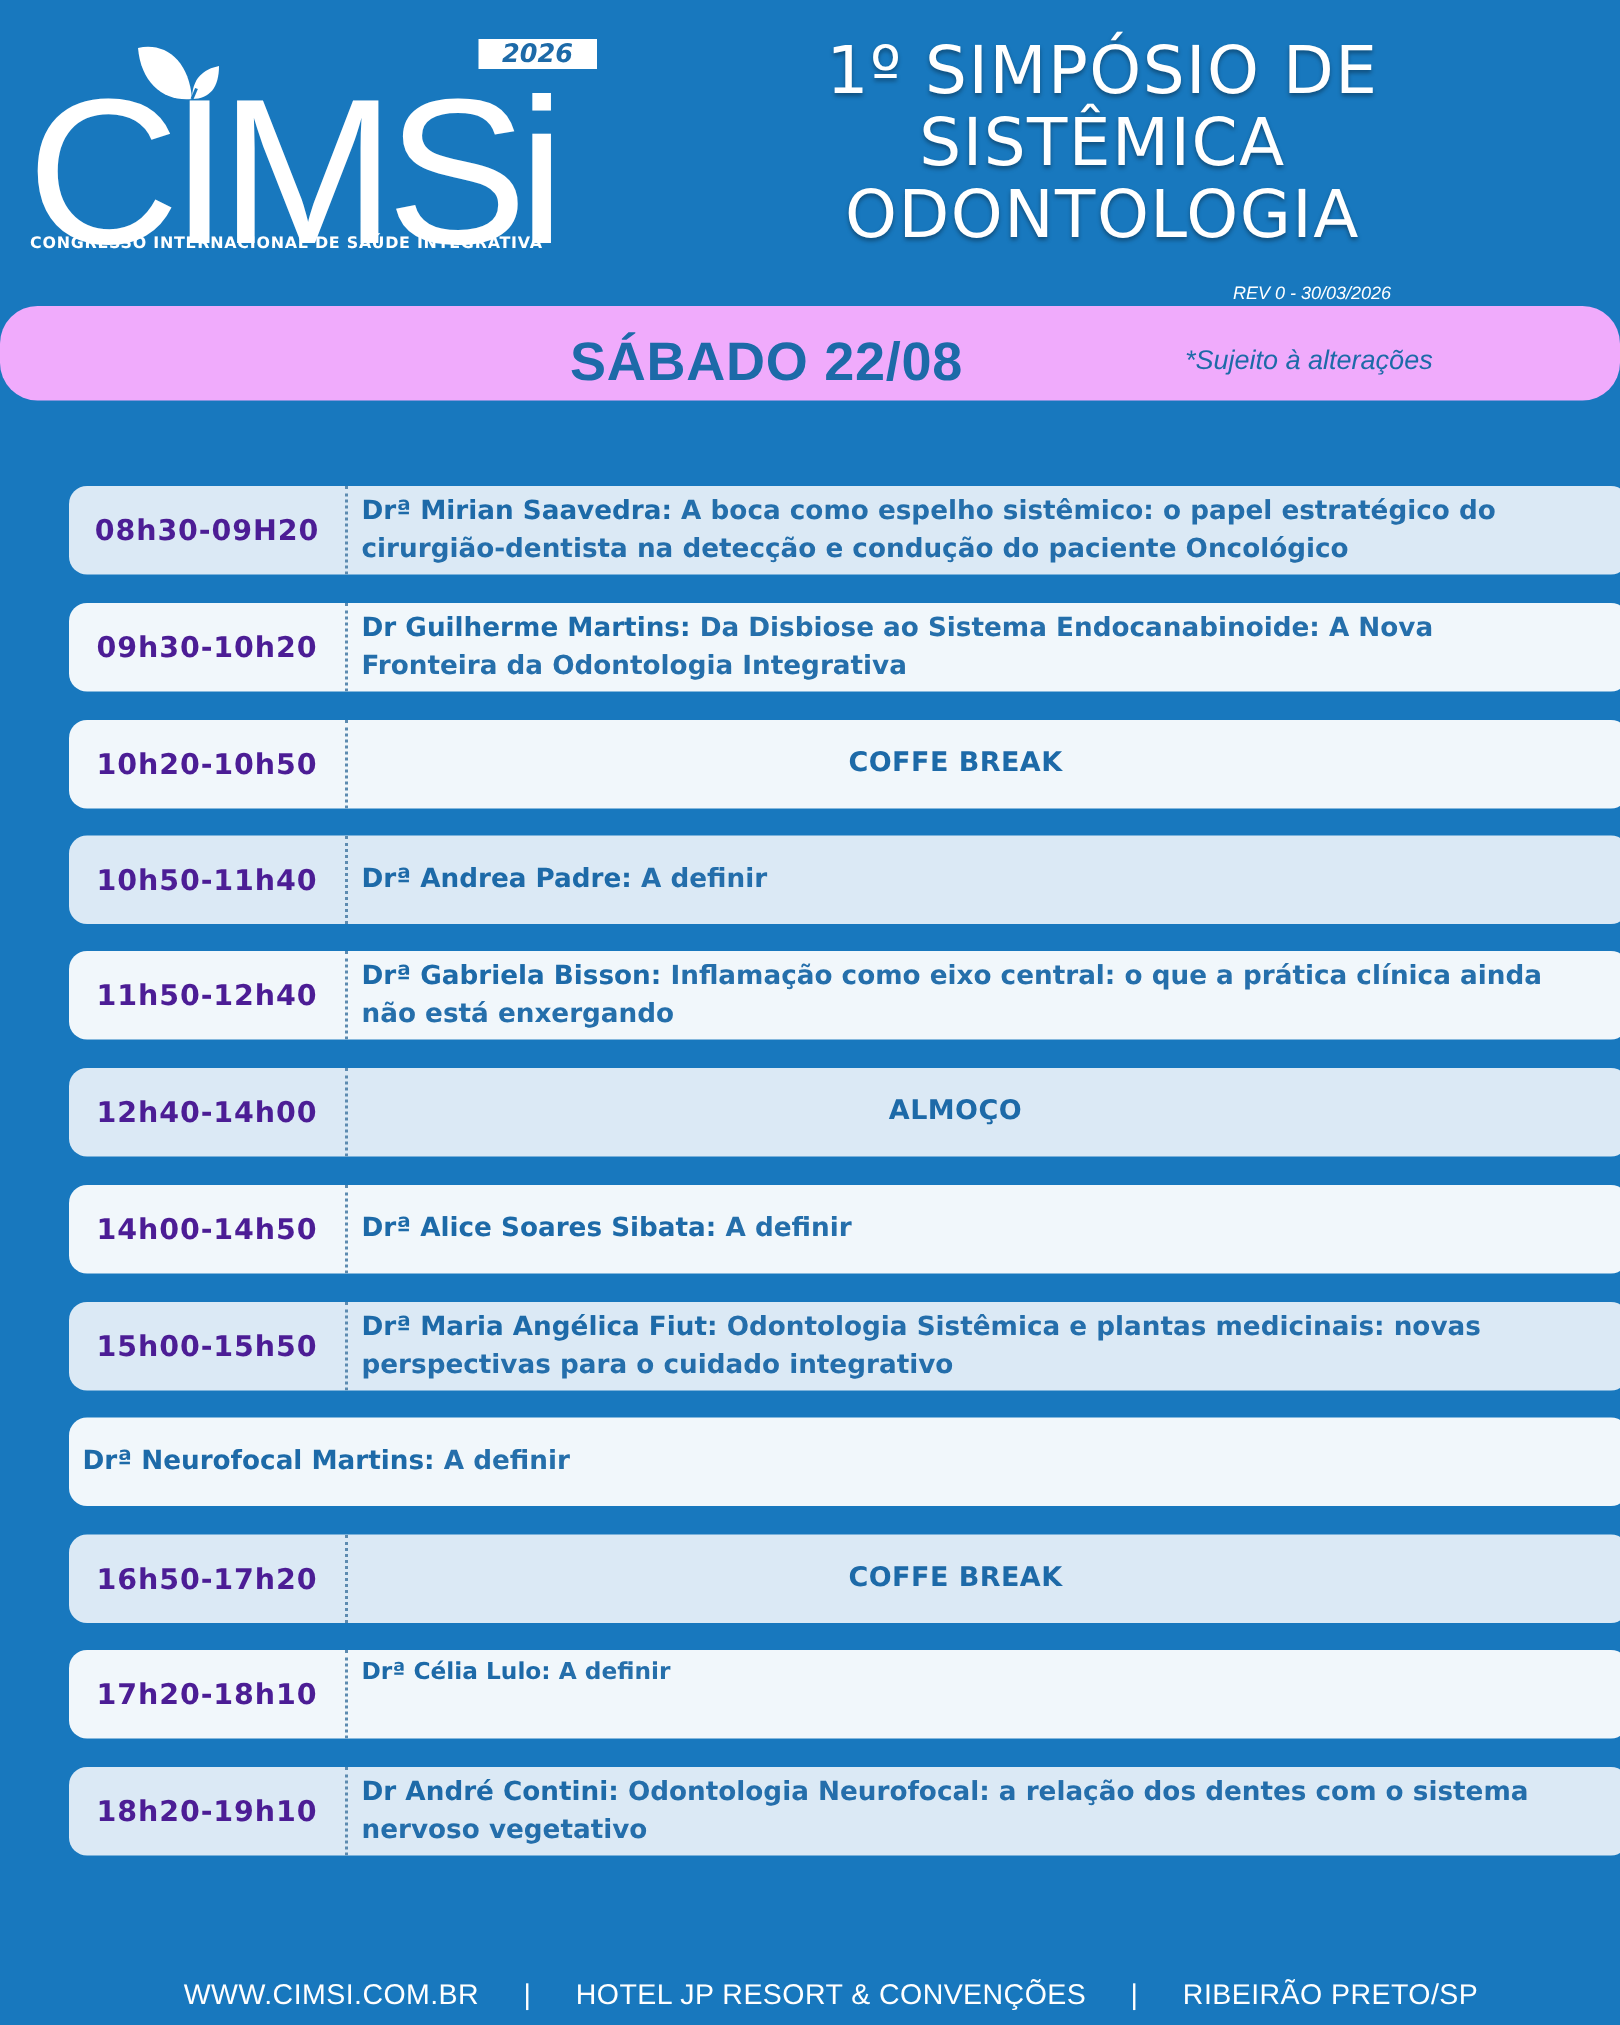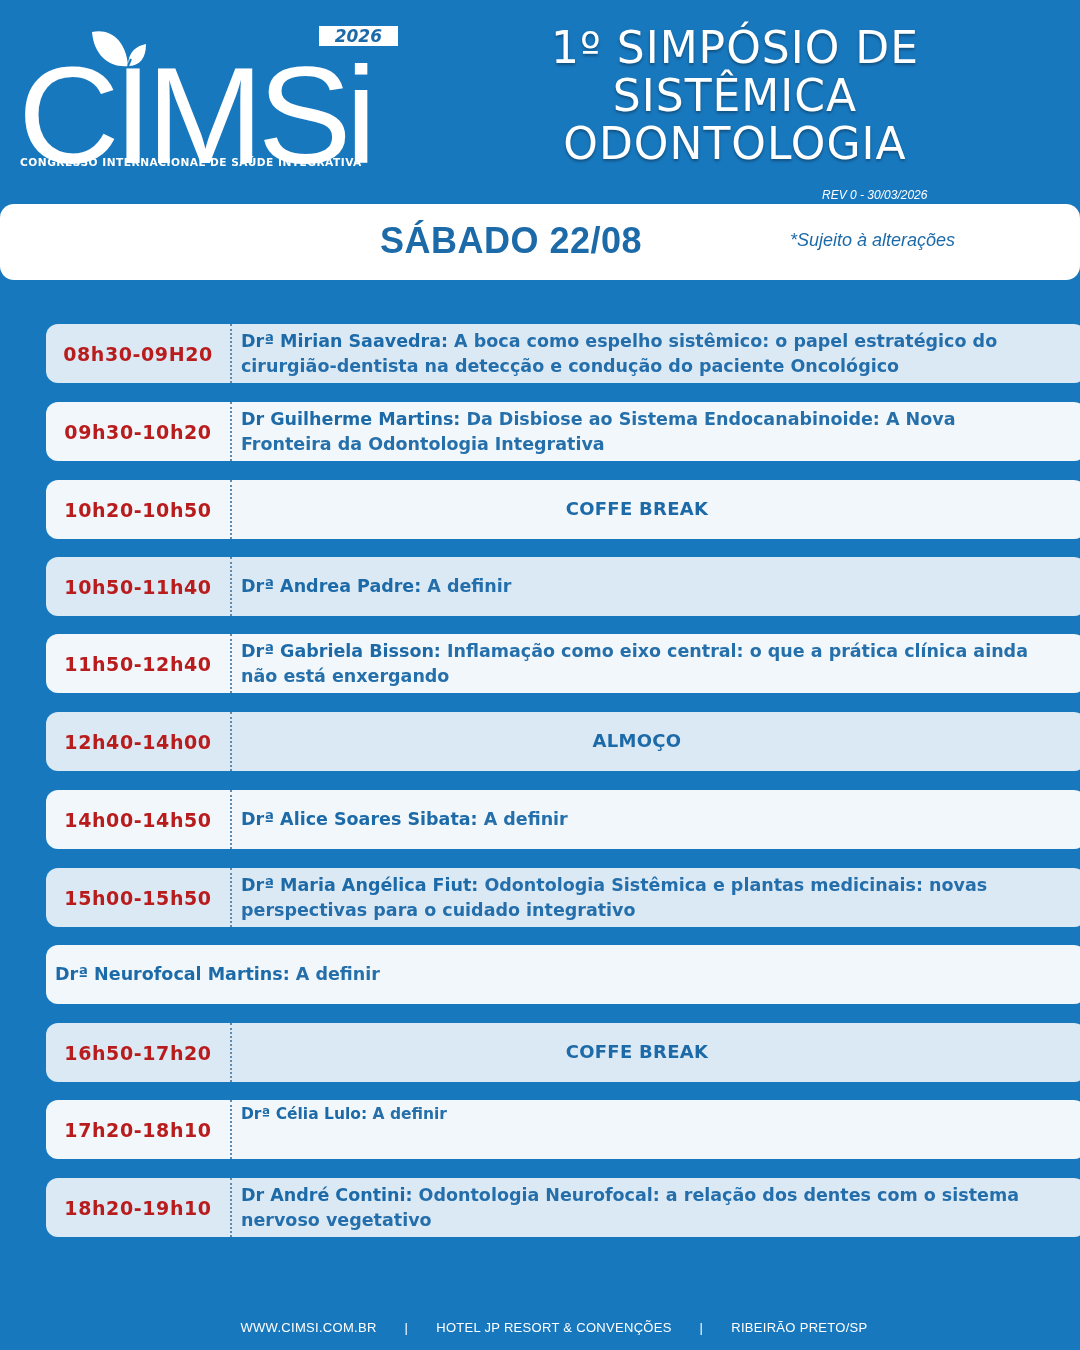--- a/index.html
+++ b/index.html
@@ -41,22 +41,22 @@
     text-shadow: 0 2px 3px rgba(0,0,0,0.35);
   }
   .rev {
     position: absolute; left: 822px; top: 188px;
     color: #fff; font-size: 12px; font-style: italic;
     font-family: "Liberation Sans", sans-serif;
   }
 
   
   .date-banner {
-    position: absolute; left: 0; top: 204px; width: 1080px; height: 76px;
-    background: #ffffff; border-radius: 14px;
+    position: absolute; left: 0; top: 204px; width: 1080px; height: 63px;
+    background: #f0abfc; border-radius: 25px;
   }
   .date-label {
     position: absolute; left: 380px; top: 16px;
     font-size: 36px; font-weight: 700; color: #1d6aa8;
     font-family: "Liberation Sans", sans-serif; letter-spacing: 0.5px;
   }
   .date-note {
     position: absolute; left: 790px; top: 26px;
     font-size: 18px; font-style: italic; color: #1d6aa8;
     font-family: "Liberation Sans", sans-serif;
@@ -67,41 +67,41 @@
   .row {
     position: absolute; left: 0; width: 1040px; height: 59px;
     border-radius: 12px; display: flex; align-items: stretch;
     overflow: hidden;
   }
   .row.light { background: #f1f7fb; }
   .row.tint  { background: #dbe9f5; }
   .time {
     width: 186px; flex: none;
     display: flex; align-items: center; justify-content: center;
-    font-weight: 700; font-size: 19px; color: #b91c1c; letter-spacing: 0.6px;
+    font-weight: 700; font-size: 19px; color: #4c1d95; letter-spacing: 0.6px;
     border-right: 2px dotted #5d8bb0;
   }
   .desc {
     flex: 1; padding: 4px 40px 4px 9px;
     display: flex; align-items: center;
     font-size: 17.5px; line-height: 24.5px; color: #1d6aa8;
   }
   .desc.top { align-items: flex-start; padding-top: 2px; font-size: 15.5px; }
   .desc b { font-weight: 700; }
   .desc .topic { font-weight: 700; opacity: 0.96; font-weight: 600; margin-top: 24px; }
   .desc.center {
     justify-content: center; padding-right: 0; padding-left: 0;
     font-weight: 700; font-size: 18px; letter-spacing: 0.3px;
   }
   .desc.center span { margin-left: -44px; }
 
   
   .footer {
     position: absolute; left: 0; top: 1320px; width: 1080px;
-    text-align: center; color: #fff; font-size: 13px;
+    text-align: center; color: #fff; font-size: 19px;
     font-family: "Liberation Sans", sans-serif; letter-spacing: 0.3px;
     white-space: nowrap;
     padding-left: 28px;
   }
   .footer .sep { margin: 0 24px; }
 </style>
 </head>
 <body>
 
 <div class="logo">

